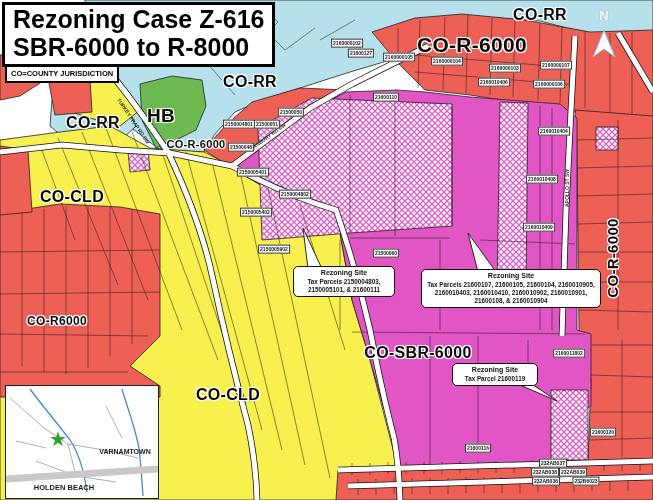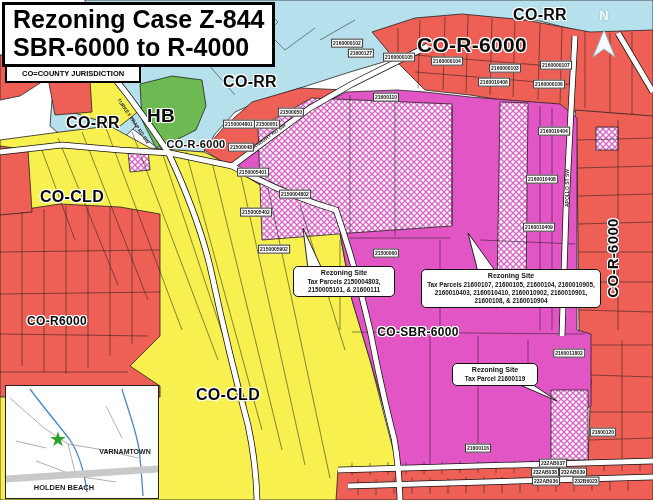--- a/index.html
+++ b/index.html
@@ -3,21 +3,21 @@
 <meta charset="utf-8">
 <style>
   html,body{margin:0;padding:0;background:#fff;}
   .map{position:relative;width:653px;height:500px;overflow:hidden;background:#fff;
        font-family:"Liberation Sans",sans-serif;}
   .map svg.base{position:absolute;left:0;top:0;}
   .titlebox{position:absolute;left:2px;top:2px;background:#fff;border:3px solid #000;
        padding:1px 8px 3px 8px;font-weight:bold;font-size:25px;line-height:1.1;color:#000;
        white-space:nowrap;z-index:30;}
   .legendbox{position:absolute;left:5px;top:65px;background:#fff;border:2px solid #000;
-       padding:2px 15px;font-weight:bold;font-size:7.5px;line-height:1.3;color:#000;
+       padding:2px 4px;font-weight:bold;font-size:7.5px;line-height:1.3;color:#000;
        white-space:nowrap;z-index:30;}
   .zlabel{position:absolute;transform:translate(-50%,-50%);font-weight:bold;color:#0a0a0a;
        white-space:nowrap;z-index:12;letter-spacing:.3px;
        text-shadow:1px 1px 0 #fff,-1px -1px 0 #fff,1px -1px 0 #fff,-1px 1px 0 #fff,0 1px 0 #fff,0 -1px 0 #fff,1px 0 0 #fff,-1px 0 0 #fff;}
   .zlabel.vert{transform:translate(-50%,-50%) rotate(-90deg);}
   .chip{position:absolute;transform:translate(-50%,-50%);background:#fff;border:1px solid #333;
        font-size:5px;font-weight:bold;color:#111;padding:0 1px;line-height:1.35;
        white-space:nowrap;z-index:14;}
   .callout{position:absolute;background:#fff;border:1.5px solid #111;border-radius:5px;
        padding:2px 4px;z-index:20;text-align:center;color:#111;}
@@ -105,38 +105,38 @@
     <g fill="#ffffff" stroke="#111" stroke-width="0.9">
       <polygon points="308,269 322,269 303,228"></polygon>
       <polygon points="478,272 496,272 468,233"></polygon>
       <polygon points="520,376 520,385 557,401"></polygon>
     </g>
 
     <polygon points="604,30 593,57 604,49 615,57" fill="#f8fbfc" stroke="#8fb8c8" stroke-width="1"></polygon>
   </svg>
 
   <div class="titlebox">
-    <div>Rezoning Case Z-844</div>
-    <div>SBR-6000 to R-4000</div>
+    <div>Rezoning Case Z-616</div>
+    <div>SBR-6000 to R-8000</div>
   </div>
   <div class="legendbox">
     <div>CO=COUNTY JURISDICTION</div>
   </div>
   <div class="north-n">N</div>
 
   <div class="zlabel" style="left:540px;top:15px;font-size:16px">CO-RR</div>
   <div class="zlabel" style="left:472px;top:45px;font-size:21px">CO-R-6000</div>
   <div class="zlabel" style="left:250px;top:82px;font-size:16px">CO-RR</div>
   <div class="zlabel" style="left:93px;top:123px;font-size:16px">CO-RR</div>
   <div class="zlabel" style="left:161px;top:116px;font-size:19px">HB</div>
   <div class="zlabel" style="left:196px;top:144px;font-size:11px">CO-R-6000</div>
   <div class="zlabel" style="left:72px;top:197px;font-size:16px">CO-CLD</div>
   <div class="zlabel" style="left:57px;top:321px;font-size:12px">CO-R6000</div>
   <div class="zlabel" style="left:228px;top:395px;font-size:16px">CO-CLD</div>
-  <div class="zlabel" style="left:418px;top:332px;font-size:12px">CO-SBR-6000</div>
+  <div class="zlabel" style="left:418px;top:353px;font-size:16px">CO-SBR-6000</div>
   <div class="zlabel vert" style="left:612px;top:258px;font-size:15px">CO-R-6000</div>
 
   <div class="chip" style="left:185px;top:45px">2150005201</div>
   <div class="chip" style="left:347px;top:43px">2160000102</div>
   <div class="chip" style="left:361px;top:53px">21600127</div>
   <div class="chip" style="left:399px;top:57px">2160000105</div>
   <div class="chip" style="left:447px;top:61px">2160000104</div>
   <div class="chip" style="left:505px;top:68px">2160000103</div>
   <div class="chip" style="left:556px;top:65px">2160000107</div>
   <div class="chip" style="left:494px;top:82px">2160010406</div>

